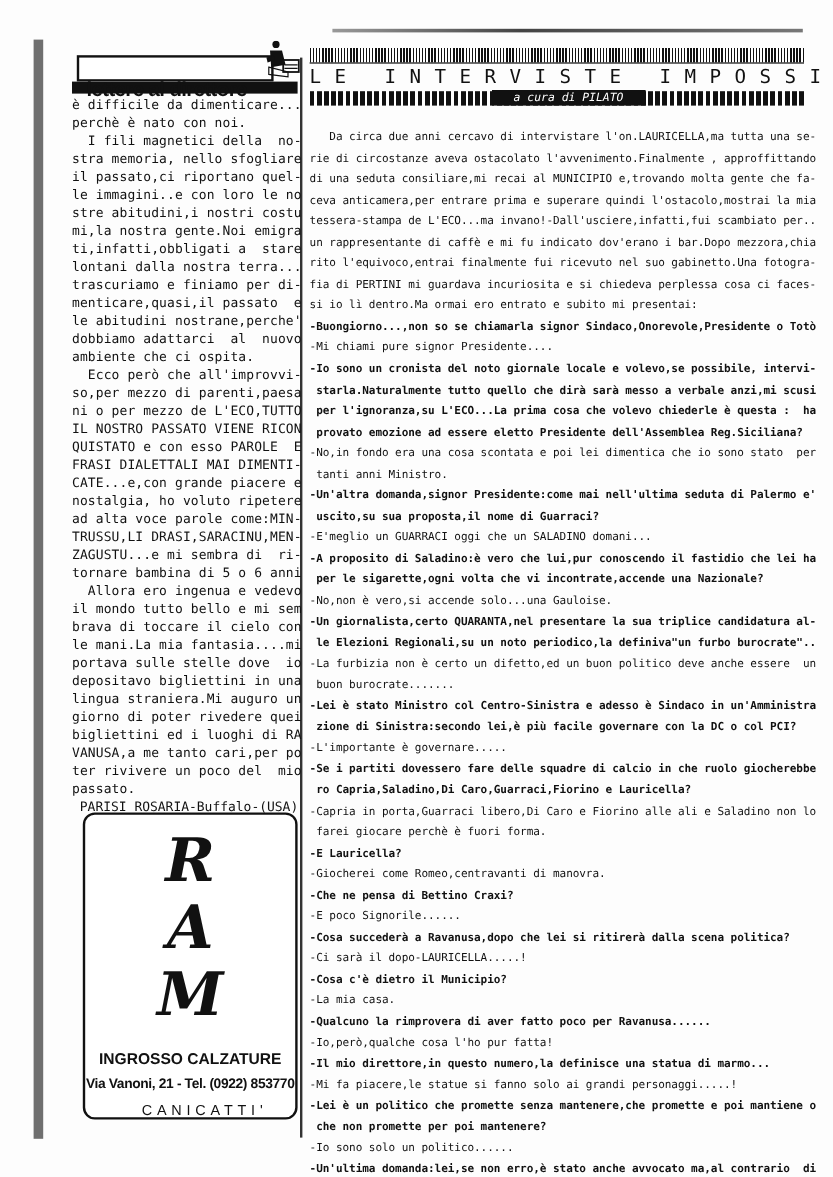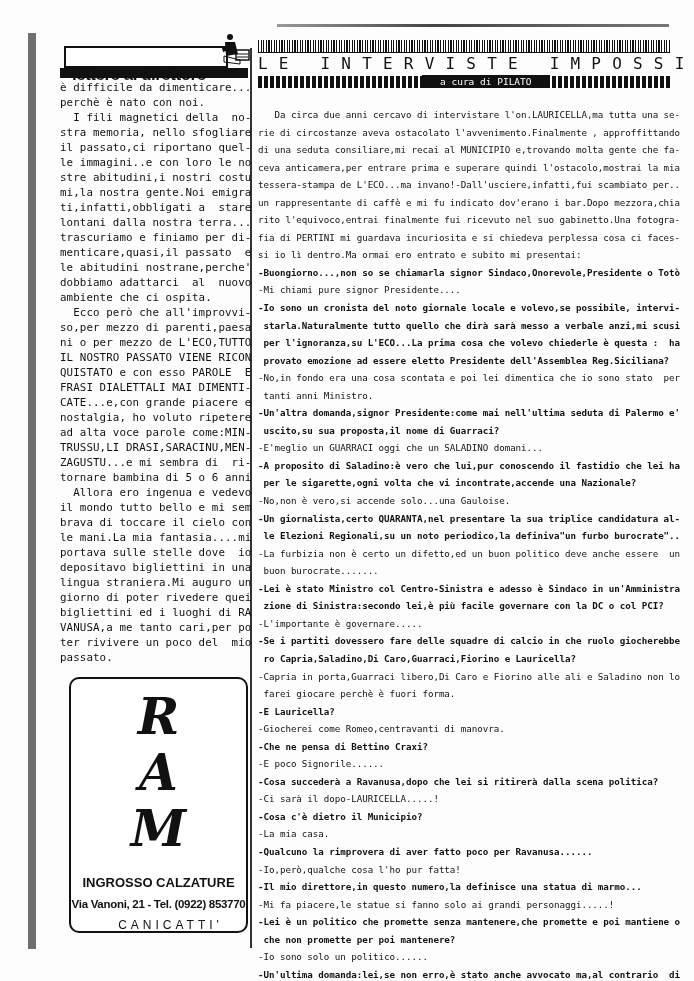--- a/index.html
+++ b/index.html
@@ -24,21 +24,21 @@
   .ad-line1 { font-family:"Liberation Sans", sans-serif; font-weight:bold; font-size:13px; margin-top:18px; }
   .ad-line2 { font-family:"Liberation Sans", sans-serif; font-weight:bold; font-size:11.5px; margin-top:8px; letter-spacing:-0.3px;text-align:center; }
   .ad-line3 { font-family:"Liberation Sans", sans-serif; font-size:12px; letter-spacing:4px; margin-top:8px;padding-left:24px; }
 
   
   .rcol { position:absolute; left:258px; top:40px; width:412px; }
   .zigzag { height:12px; background:repeating-linear-gradient(90deg,#111 0 1.2px,#fff 1.2px 2.6px); border-bottom:1px solid #111; }
   .r-title { font-size:16px; letter-spacing:11.2px; line-height:20px; margin-top:1px; white-space:pre; }
   .r-subtitle { font-size:11px; font-weight:bold; line-height:14px; white-space:pre; }
   .r-credit { height:12px; margin-top:2px; background:repeating-linear-gradient(90deg,#111 0 4px,#fff 4px 6px); position:relative; }
-  .r-credit span { position:absolute; left:164px; top:-1px; background:#111; color:#fff; font-size:9.5px; line-height:13px; padding:0 18px; }
+  .r-credit span { position:absolute; left:152px; top:-1px; background:#111; color:#fff; font-size:9.5px; line-height:13px; padding:0 18px;font-style:italic; }
   .r-body { font-family:"DejaVu Sans Mono", monospace; font-size:9.2px; line-height:17.55px; margin-top:18px; white-space:pre; letter-spacing:-0.05px; }
   .r-body .q { font-weight:bold; }
 </style>
 </head>
 <body>
 
 <div class="left-bar"></div>
 <div class="top-rule"></div>
 <div class="vline"></div>
 
@@ -52,20 +52,21 @@
       <path d="M5 8 L15 8 L18 20 L6 22 Z" fill="#111"></path>
       <path d="M2 14 L8 12 L9 16 L3 18 Z" fill="#111"></path>
       <rect x="16" y="16" width="13" height="10" fill="none" stroke="#111" stroke-width="1.5"></rect>
       <line x1="17" y1="20" x2="28" y2="20" stroke="#111"></line>
       <line x1="17" y1="23" x2="28" y2="23" stroke="#111"></line>
       <path d="M4 22 L20 26 L20 30 L4 28 Z" fill="none" stroke="#111"></path>
     </svg>
   </div>
   <div class="letters-bar"></div>
   <div class="ltext" id="letter-body"><div>è difficile da dimenticare...</div><div>perchè è nato con noi.</div><div>  I fili magnetici della  no-</div><div>stra memoria, nello sfogliare</div><div>il passato,ci riportano quel-</div><div>le immagini..e con loro le no</div><div>stre abitudini,i nostri costu</div><div>mi,la nostra gente.Noi emigra</div><div>ti,infatti,obbligati a  stare</div><div>lontani dalla nostra terra...</div><div>trascuriamo e finiamo per di-</div><div>menticare,quasi,il passato  e</div><div>le abitudini nostrane,perche'</div><div>dobbiamo adattarci  al  nuovo</div><div>ambiente che ci ospita.</div><div>  Ecco però che all'improvvi-</div><div>so,per mezzo di parenti,paesa</div><div>ni o per mezzo de L'ECO,TUTTO</div><div>IL NOSTRO PASSATO VIENE RICON</div><div>QUISTATO e con esso PAROLE  E</div><div>FRASI DIALETTALI MAI DIMENTI-</div><div>CATE...e,con grande piacere e</div><div>nostalgia, ho voluto ripetere</div><div>ad alta voce parole come:MIN-</div><div>TRUSSU,LI DRASI,SARACINU,MEN-</div><div>ZAGUSTU...e mi sembra di  ri-</div><div>tornare bambina di 5 o 6 anni</div><div>  Allora ero ingenua e vedevo</div><div>il mondo tutto bello e mi sem</div><div>brava di toccare il cielo con</div><div>le mani.La mia fantasia....mi</div><div>portava sulle stelle dove  io</div><div>depositavo bigliettini in una</div><div>lingua straniera.Mi auguro un</div><div>giorno di poter rivedere quei</div><div>bigliettini ed i luoghi di RA</div><div>VANUSA,a me tanto cari,per po</div><div>ter rivivere un poco del  mio</div><div>passato.</div></div>
+  <div class="signature"> PARISI ROSARIA-Buffalo-(USA)</div>
 </div>
 
 <div class="ad">
   <span class="ad-letter ad-l1">R</span>
   <span class="ad-letter">A</span>
   <span class="ad-letter">M</span>
   <div class="ad-line1">INGROSSO CALZATURE</div>
   <div class="ad-line2">Via Vanoni, 21 - Tel. (0922) 853770</div>
   <div class="ad-line3">CANICATTI'</div>
 </div>

